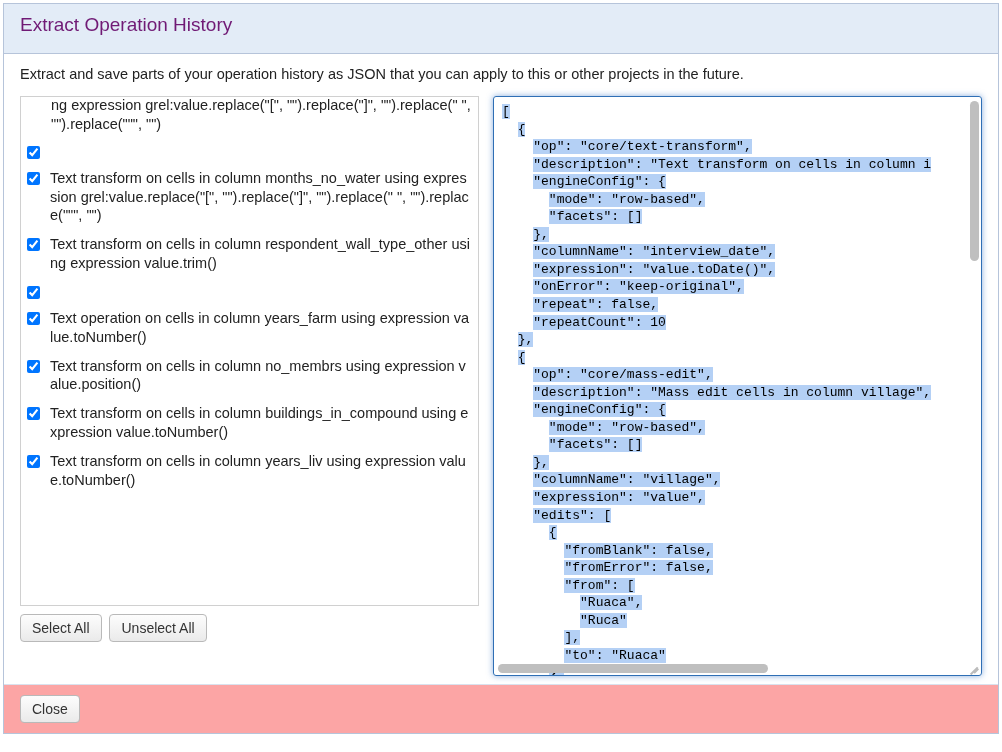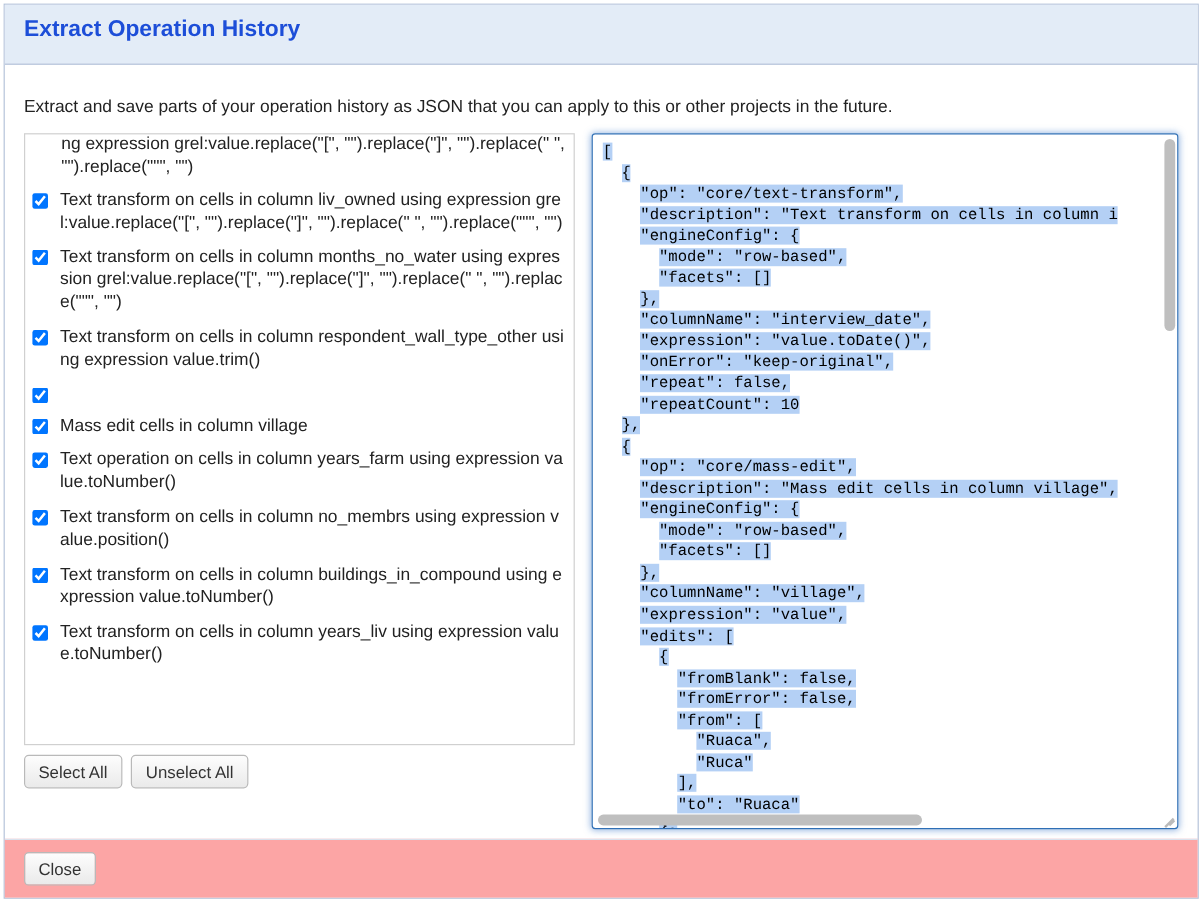--- a/index.html
+++ b/index.html
@@ -16,25 +16,25 @@
     background: #fff;
   }
   .titlebar {
     background: #e3ecf7;
     border-bottom: 1px solid #b6c4da;
     padding: 10px 16px;
     height: 50px;
   }
   .titlebar h1 {
     font-size: 19px;
-    font-weight: bold;
-    color: #1d4ed8;
+    font-weight: normal;
+    color: #701a75;
   }
   .content {
-    padding: 27px 16px 8px 16px;
+    padding: 12px 16px 8px 16px;
   }
   .instructions {
     font-size: 14.5px;
     color: #222;
     margin-bottom: 14px;
   }
   .columns {
     display: flex;
     gap: 14px;
   }
@@ -171,36 +171,31 @@
     <p class="instructions">Extract and save parts of your operation history as JSON that you can apply to this or other projects in the future.</p>
 
     <div class="columns">
 
       <div class="left-col">
         <div class="op-list" id="op-list">
 
         <div class="clipped">ng expression grel:value.replace("[", "").replace("]", "").replace(" ", "").replace(""", "")</div>
             <label class="op-item">
               <input type="checkbox" checked="" style="">
-              <span class="lbl">Text transform on cells in column liv_owned using expression grel:value.replace("[", "").replace("]", "").replace(" ", "").replace(""", "")</span>
             </label>
             <label class="op-item">
               <input type="checkbox" checked="" style="">
               <span class="lbl">Text transform on cells in column months_no_water using expression grel:value.replace("[", "").replace("]", "").replace(" ", "").replace(""", "")</span>
             </label>
             <label class="op-item">
               <input type="checkbox" checked="" style="">
               <span class="lbl">Text transform on cells in column respondent_wall_type_other using expression value.trim()</span>
             </label>
             <label class="op-item">
               <input type="checkbox" checked="" style="">
-            </label>
-            <label class="op-item">
-              <input type="checkbox" checked="" style="">
-              <span class="lbl">Mass edit cells in column village</span>
             </label>
             <label class="op-item">
               <input type="checkbox" checked="" style="">
               <span class="lbl">Text operation on cells in column years_farm using expression value.toNumber()</span>
             </label>
             <label class="op-item">
               <input type="checkbox" checked="" style="">
               <span class="lbl">Text transform on cells in column no_membrs using expression value.position()</span>
             </label>
             <label class="op-item">

